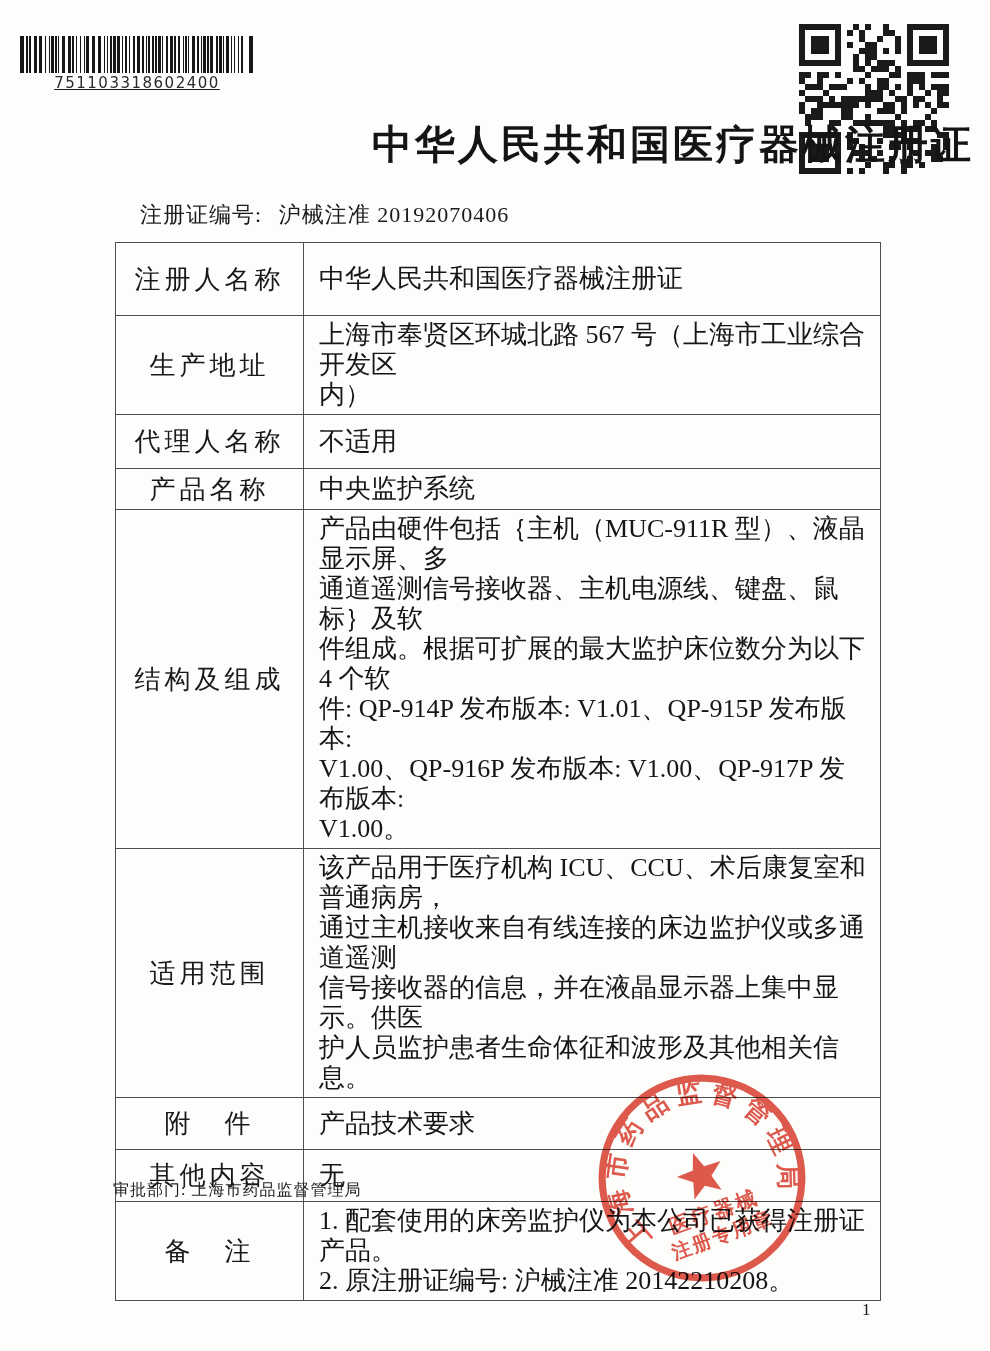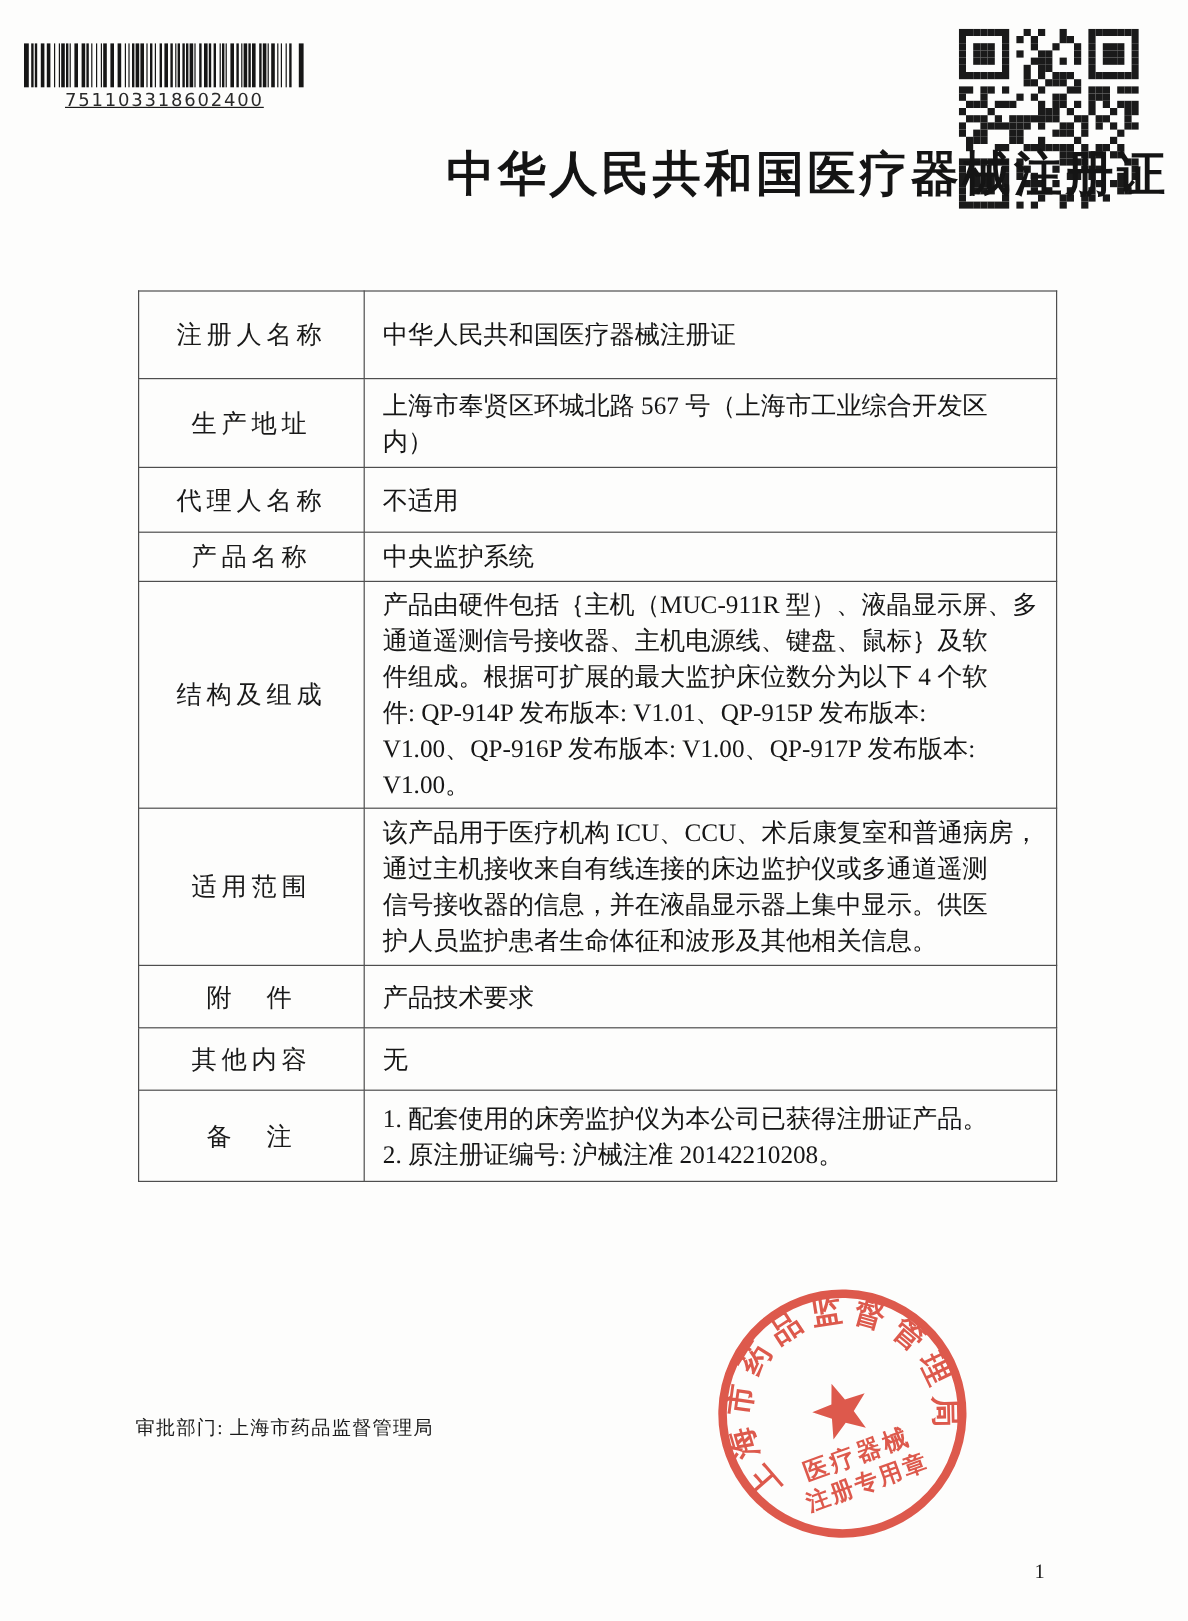--- a/index.html
+++ b/index.html
@@ -29,21 +29,21 @@
     color:#141414;
   }
 
   
   .regline{position:absolute;left:140px;top:200px;font-size:22px;letter-spacing:1px;}
   .regline .num{margin-left:10px;}
 
   
   .cert-table{
     position:absolute;left:115px;top:242px;width:766px;
-    border-collapse:collapse;table-layout:fixed;font-size:21px;
+    border-collapse:collapse;table-layout:fixed;font-size:26px;
   }
   .cert-table td{border:1px solid #4e4e4e;vertical-align:middle;}
   td.lbl{
     width:175px;text-align:center;letter-spacing:4px;
     padding:0 6px;color:#191919;
   }
   td.val{
     padding:4px 10px 4px 15px;line-height:30px;white-space:pre-line;
     color:#161616;
   }
@@ -428,20 +428,24 @@
       <rect x="108" y="138" width="6" height="6" fill="#1a1a1a"></rect>
       <rect x="120" y="138" width="6" height="6" fill="#1a1a1a"></rect>
       <rect x="48" y="144" width="6" height="6" fill="#1a1a1a"></rect>
       <rect x="60" y="144" width="6" height="6" fill="#1a1a1a"></rect>
       <rect x="84" y="144" width="6" height="6" fill="#1a1a1a"></rect>
       <rect x="102" y="144" width="6" height="6" fill="#1a1a1a"></rect>
     </svg>
 
   <h1 class="title">中华人民共和国医疗器械注册证</h1>
 
+  <div class="regline">
+    <span>注册证编号:</span>
+    <span class="num">沪械注准 20192070406</span>
+  </div>
 
   <table class="cert-table">
     <tbody>
       <tr class="r1">
         <td class="lbl">注册人名称</td>
         <td class="val">中华人民共和国医疗器械注册证</td>
       </tr>
       <tr class="r3">
         <td class="lbl">生产地址</td>
         <td class="val">上海市奉贤区环城北路 567 号（上海市工业综合开发区

